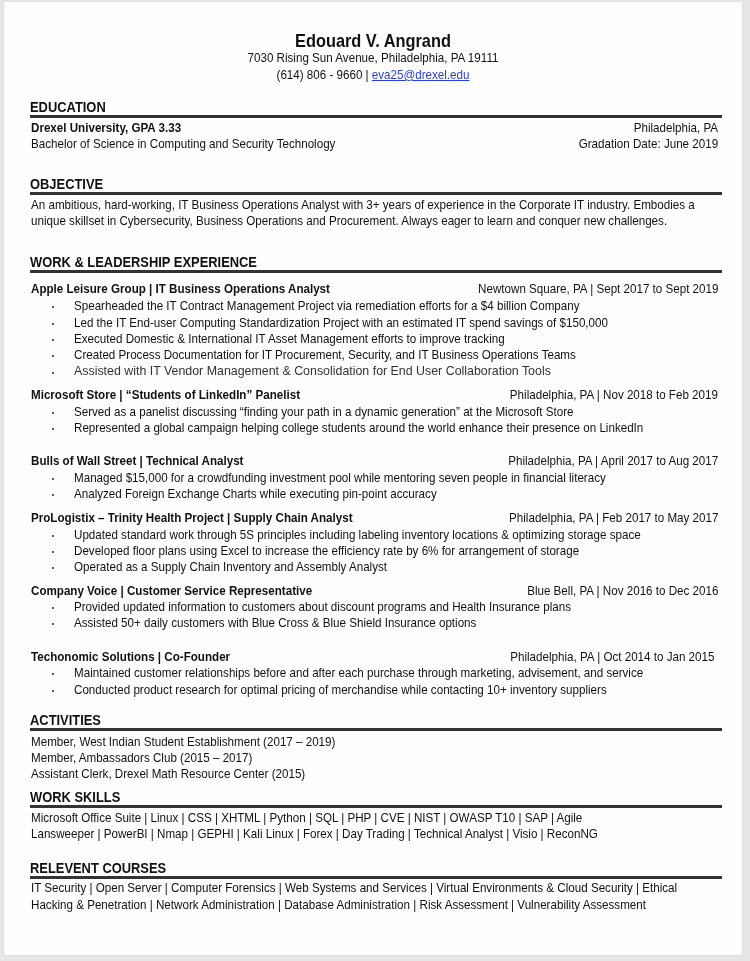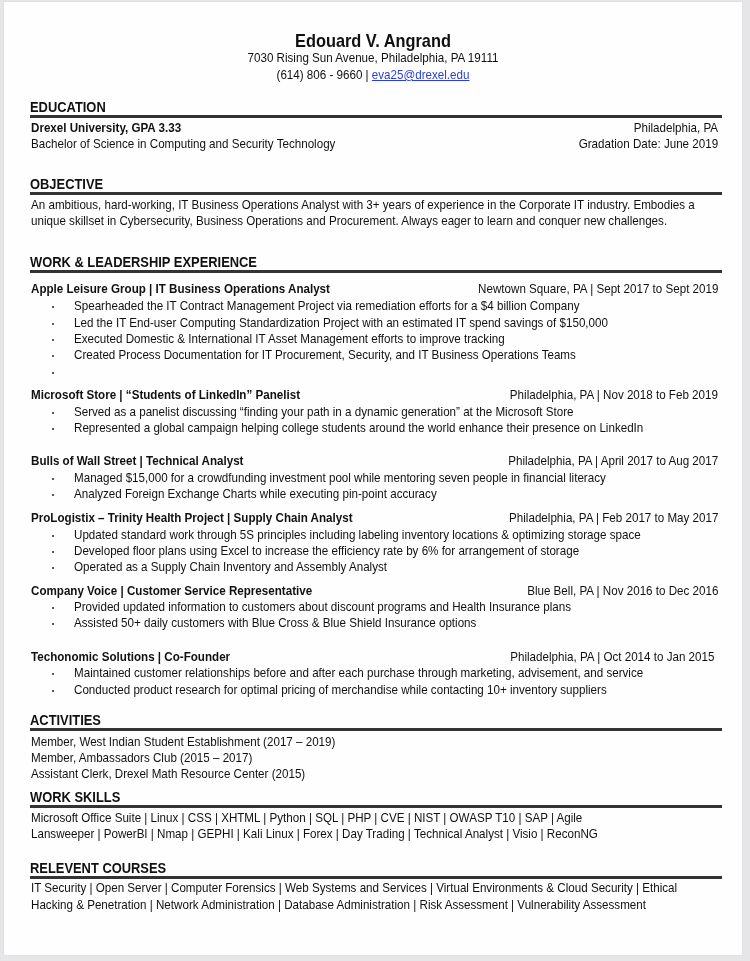--- a/index.html
+++ b/index.html
@@ -57,20 +57,21 @@
   <div class="abs t right narrow-r" style="top:280px;">Newtown Square, PA | Sept 2017 to Sept 2019</div>
   <div class="dot" style="top:304px;"></div>
   <div class="abs bl narrow" style="top:297px;">Spearheaded the IT Contract Management Project via remediation efforts for a $4 billion Company</div>
   <div class="dot" style="top:321px;"></div>
   <div class="abs bl narrow" style="top:314px;">Led the IT End-user Computing Standardization Project with an estimated IT spend savings of $150,000</div>
   <div class="dot" style="top:337px;"></div>
   <div class="abs bl narrow" style="top:330px;">Executed Domestic &amp; International IT Asset Management efforts to improve tracking</div>
   <div class="dot" style="top:353px;"></div>
   <div class="abs bl narrow" style="top:346px;">Created Process Documentation for IT Procurement, Security, and IT Business Operations Teams</div>
   <div class="dot" style="top:370px;"></div>
+  <div class="abs bl wide" style="top:363px;color:#333;">Assisted with IT Vendor Management &amp; Consolidation for End User Collaboration Tools</div>
 
   <div class="abs t b left narrow" style="top:386px;">Microsoft Store | “Students of LinkedIn” Panelist</div>
   <div class="abs t right narrow-r" style="top:386px;">Philadelphia, PA | Nov 2018 to Feb 2019</div>
   <div class="dot" style="top:410px;"></div>
   <div class="abs bl narrow" style="top:403px;">Served as a panelist discussing “finding your path in a dynamic generation” at the Microsoft Store</div>
   <div class="dot" style="top:426px;"></div>
   <div class="abs bl narrow" style="top:419px;">Represented a global campaign helping college students around the world enhance their presence on LinkedIn</div>
 
   <div class="abs t b left narrow" style="top:452px;">Bulls of Wall Street | Technical Analyst</div>
   <div class="abs t right narrow-r" style="top:452px;">Philadelphia, PA | April 2017 to Aug 2017</div>

